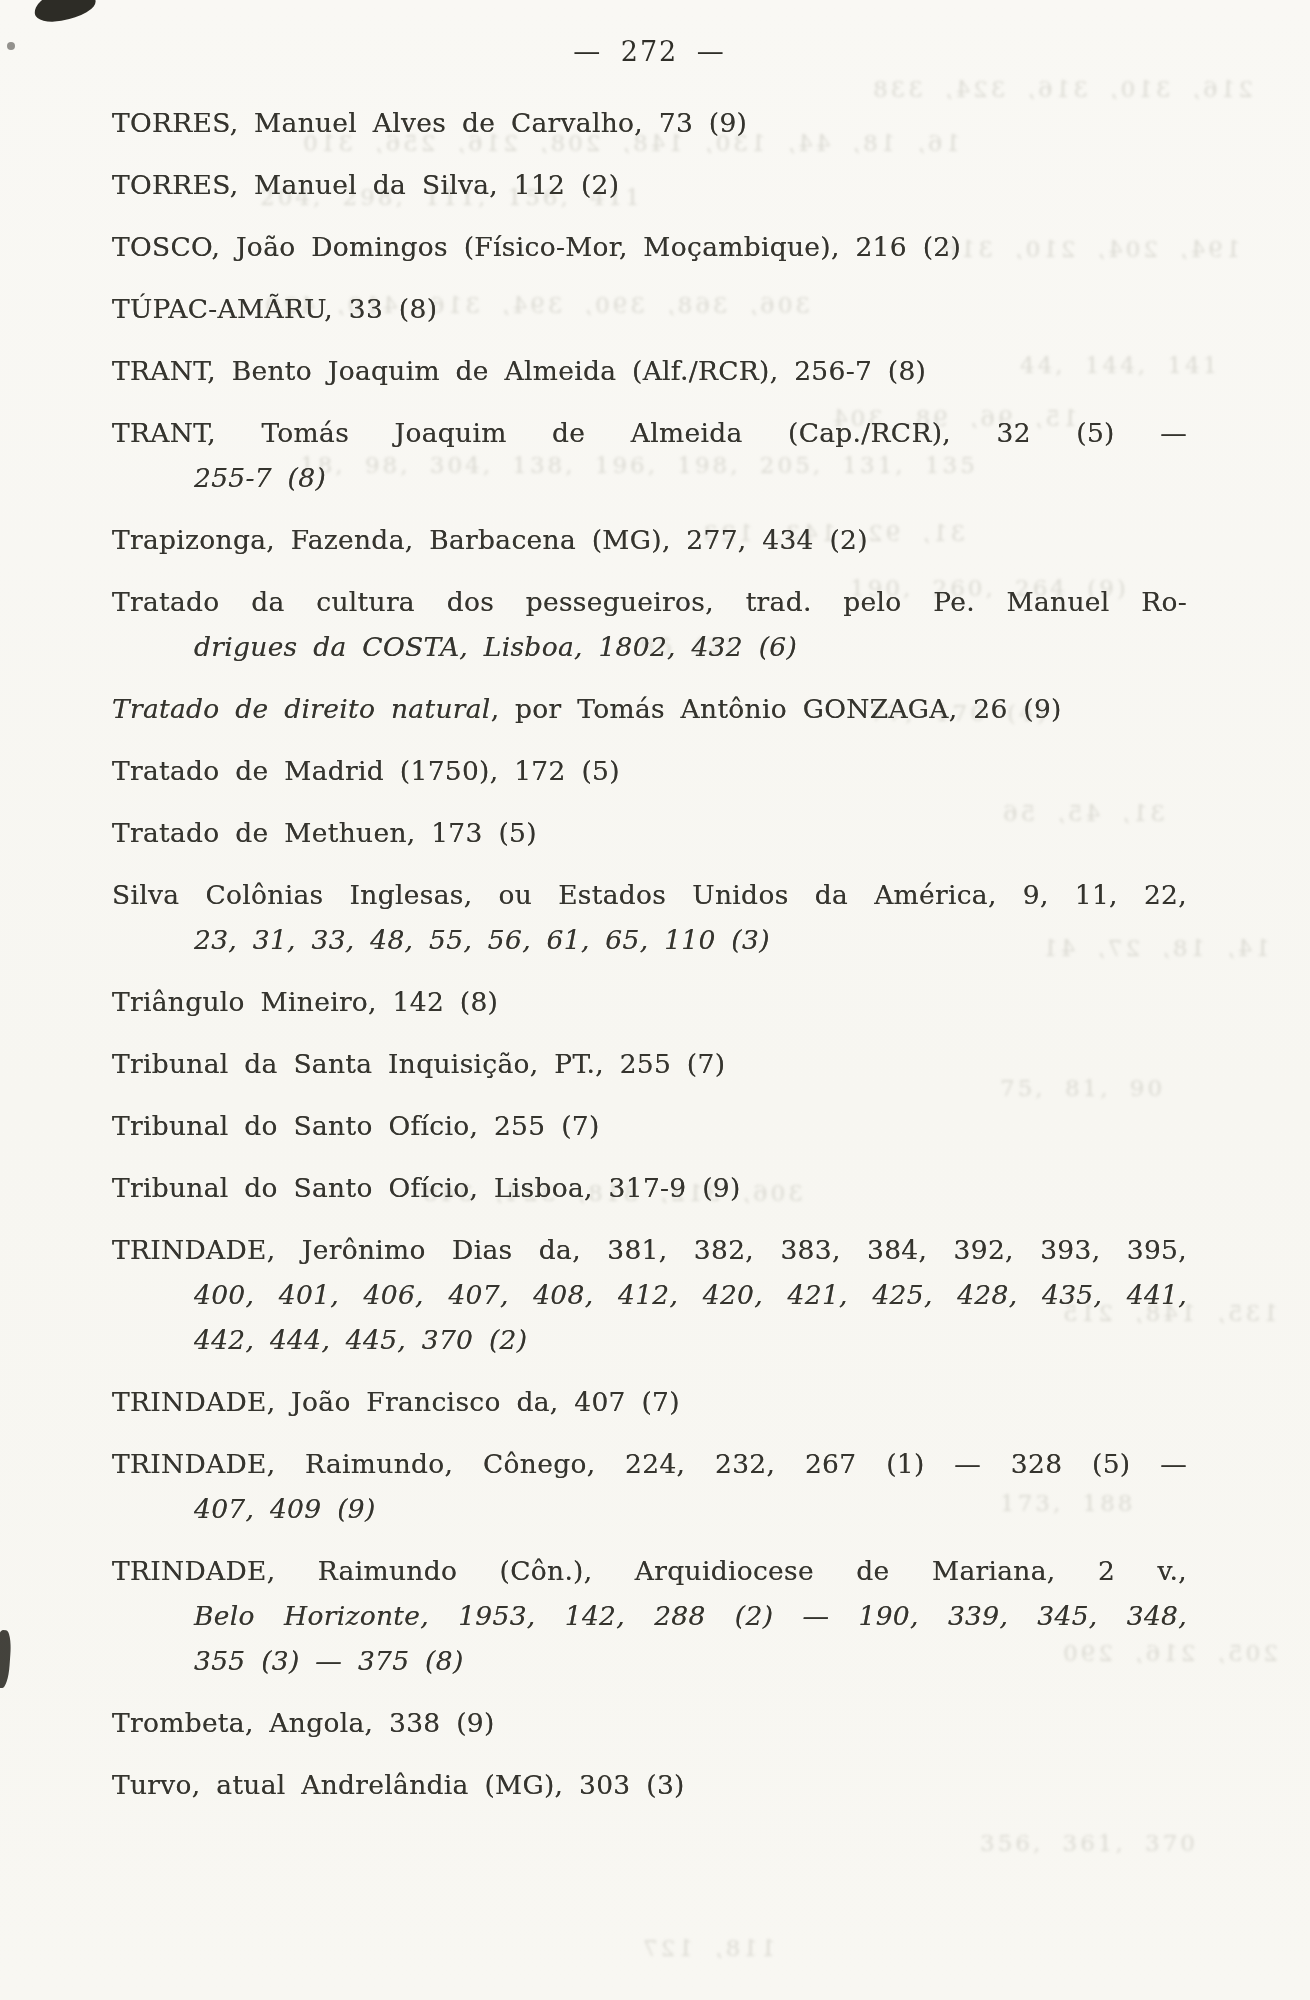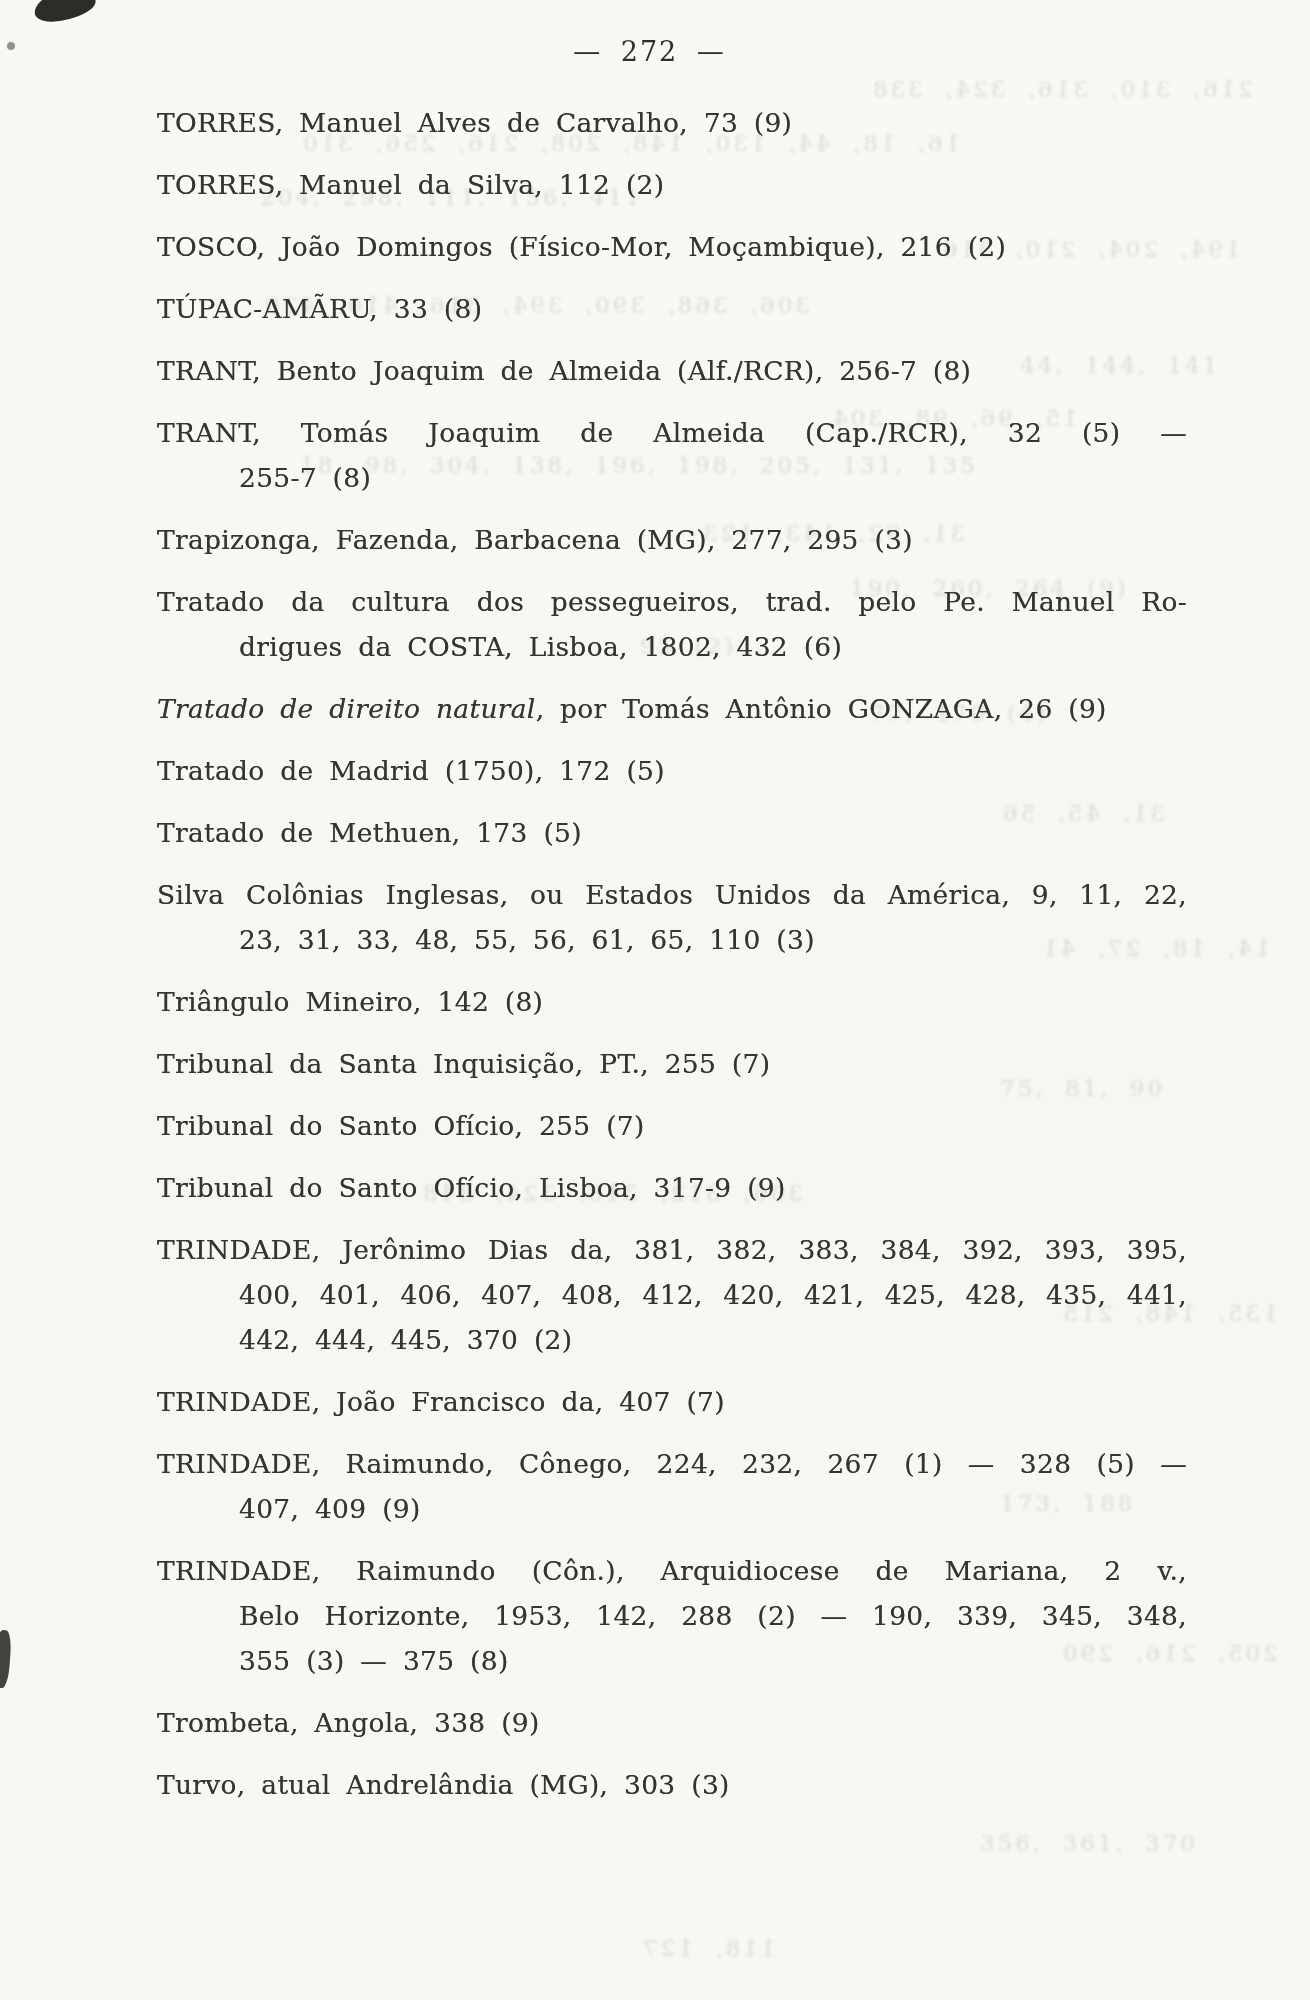--- a/index.html
+++ b/index.html
@@ -17,23 +17,23 @@
   .ghost.mirror{transform:scaleX(-1);}
   .content-layer{position:absolute;inset:0;z-index:2;border-radius:15px;}
   .page-number{
     position:absolute;left:112px;top:36px;width:1075px;text-align:center;
     font-size:27px;letter-spacing:2px;word-spacing:8px;color:#2f2e28;
   }
   .entries{
     position:absolute;left:112px;top:100px;width:1075px;
     font-size:26.5px;text-shadow:0 0 0.6px rgba(42,41,36,0.65);
   }
-  .entry{margin-bottom:17px;margin-left:45px;}
+  .entry{margin-bottom:17px;}
   .line{line-height:45px;word-spacing:7px;letter-spacing:0.3px;}
-  .line.indent{padding-left:82px;}
+  .line.indent{padding-left:82px;font-style:italic;}
   .line.justify{text-align:justify;text-align-last:justify;}
   em{font-style:italic;}
   .ink-layer{position:absolute;inset:0;z-index:3;pointer-events:none;}
   .ink-mark{position:absolute;background:#16150f;}
 </style>
 </head>
 <body>
 
 <div class="bleedthrough-layer">
     <div class="ghost mirror" style="left: 870px; top: 76px;">216, 310, 316, 324, 338</div>
@@ -75,21 +75,21 @@
         <div class="line"><span>TÚPAC-AMÃRU, 33 (8)</span></div>
       </div>
       <div class="entry">
         <div class="line"><span>TRANT, Bento Joaquim de Almeida (Alf./RCR), 256-7 (8)</span></div>
       </div>
       <div class="entry">
         <div class="line justify"><span>TRANT, Tomás Joaquim de Almeida (Cap./RCR), 32 (5) —</span></div>
         <div class="line indent"><span>255-7 (8)</span></div>
       </div>
       <div class="entry">
-        <div class="line"><span>Trapizonga, Fazenda, Barbacena (MG), 277, 295 (3)</span></div>
+        <div class="line"><span>Trapizonga, Fazenda, Barbacena (MG), 277, 434 (2)</span></div>
       </div>
       <div class="entry">
         <div class="line justify"><span>Tratado da cultura dos pessegueiros, trad. pelo Pe. Manuel Ro-</span></div>
         <div class="line indent"><span>drigues da COSTA, Lisboa, 1802, 432 (6)</span></div>
       </div>
       <div class="entry">
         <div class="line"><em>Tratado de direito natural</em><span>, por Tomás Antônio GONZAGA, 26 (9)</span></div>
       </div>
       <div class="entry">
         <div class="line"><span>Tratado de Madrid (1750), 172 (5)</span></div>

